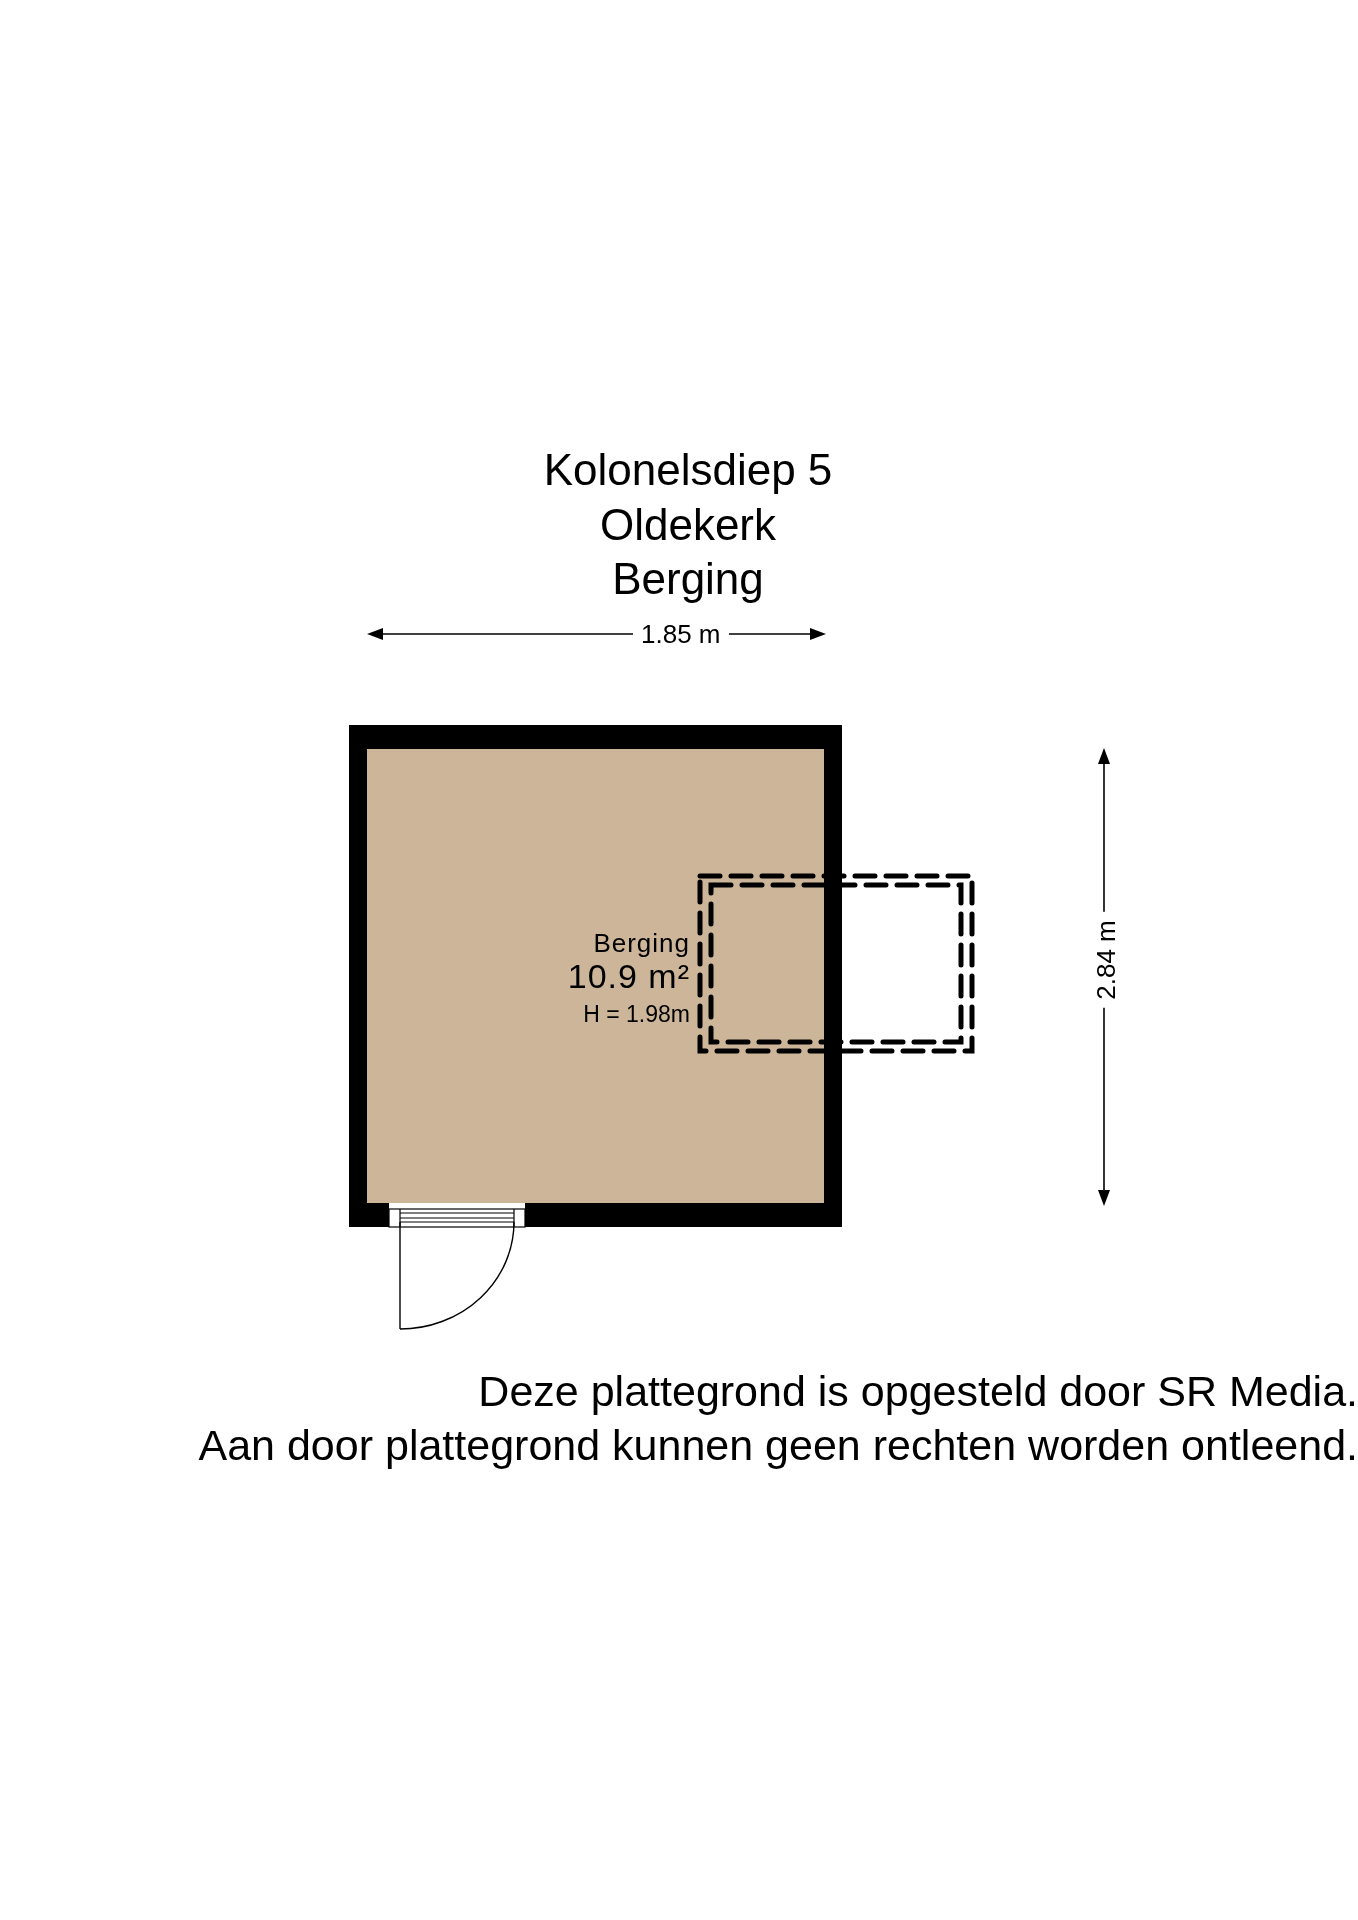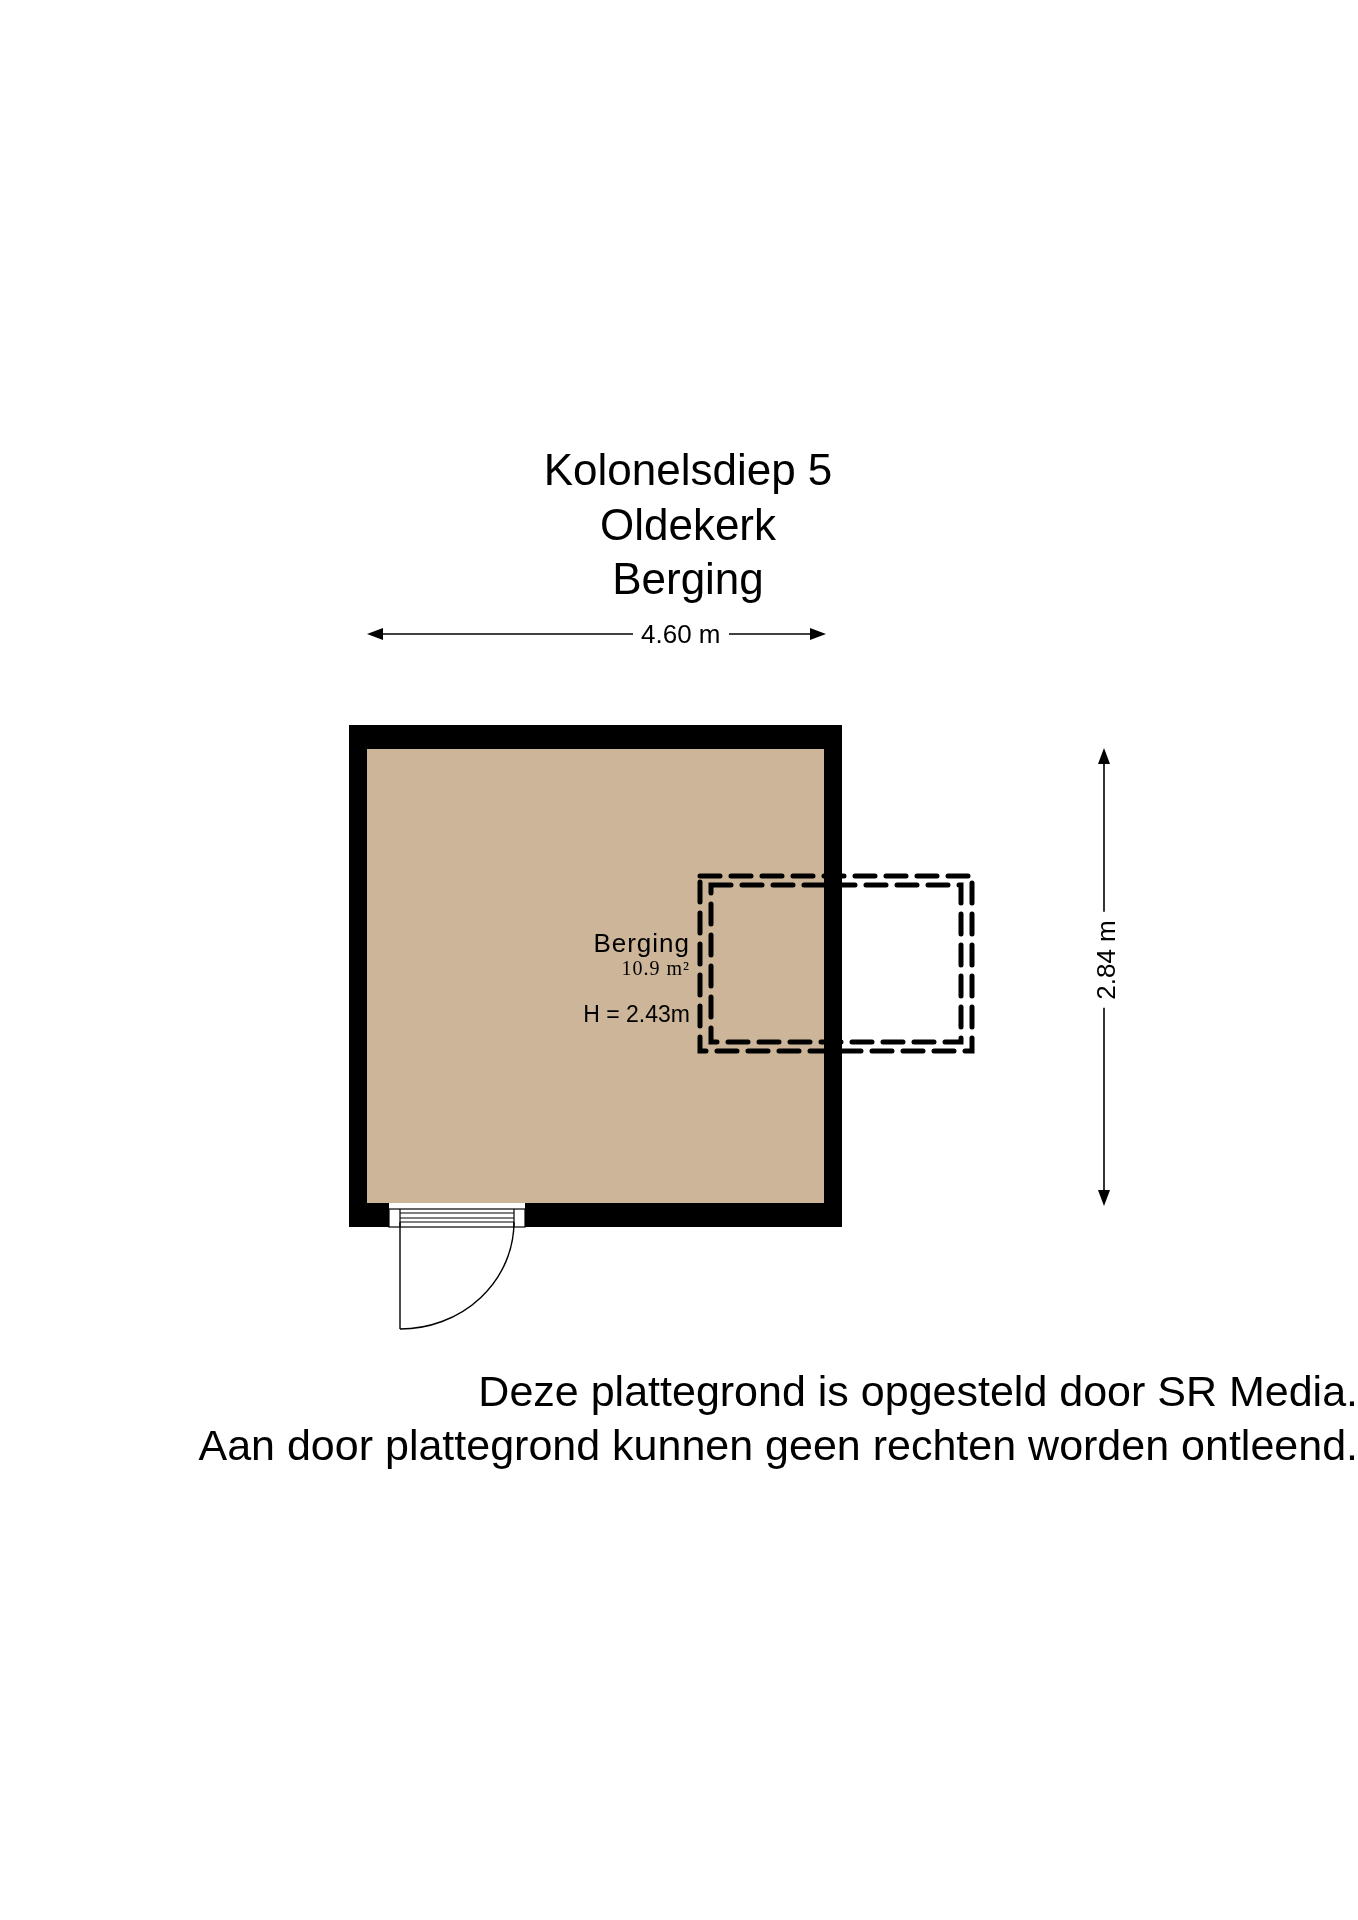--- a/index.html
+++ b/index.html
@@ -54,24 +54,24 @@
     <line x1="400" y1="1222" x2="400" y2="1329"></line>
     <path d="M 400 1329 A 114 107 0 0 0 514 1222"></path>
   </g>
 
   <g fill="none" stroke="#000" stroke-width="5" stroke-dasharray="20 11" stroke-linecap="round">
     <rect x="700" y="876" width="272" height="175"></rect>
     <rect x="711" y="885" width="250" height="157"></rect>
   </g>
 </svg>
 
-<div class="dim-label" style="left:633px; top:621px;">4.60 m</div>
+<div class="dim-label" style="left:633px; top:621px;">1.85 m</div>
 
 <div class="dim-label" style="left:1058px; top:947px; transform:rotate(-90deg); transform-origin:center;">2.84 m</div>
 
 <div class="abs" style="left:480px; top:925px; width:210px; height:110px;">
   <div class="room-text" style="top:3px; font-size:26px;">Berging</div>
-  <div class="room-text" style="top:32px; font-size:20px;font-family:Liberation Serif, serif;">10.9 m²</div>
-  <div class="room-text" style="top:76px; font-size:23px; letter-spacing:0;">H = 2.43m</div>
+  <div class="room-text" style="top:32px; font-size:34px;">10.9 m²</div>
+  <div class="room-text" style="top:76px; font-size:23px; letter-spacing:0;">H = 1.98m</div>
 </div>
 
 <div class="footer-line" style="top:1369px;">Deze plattegrond is opgesteld door SR Media.</div>
 <div class="footer-line" style="top:1423px;">Aan door plattegrond kunnen geen rechten worden ontleend.</div>
 
 </body></html>

